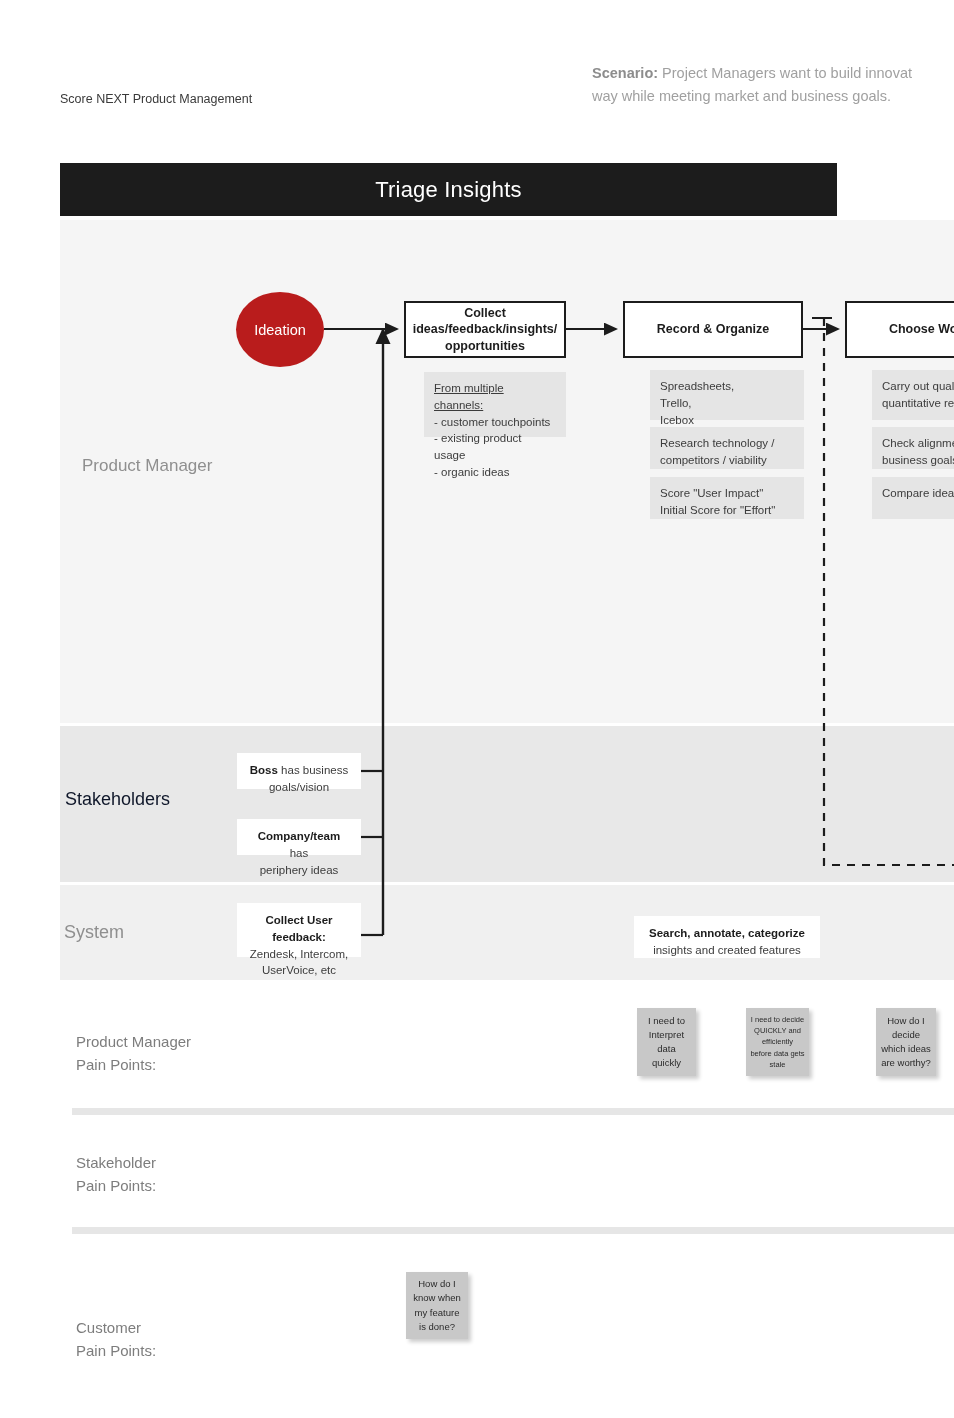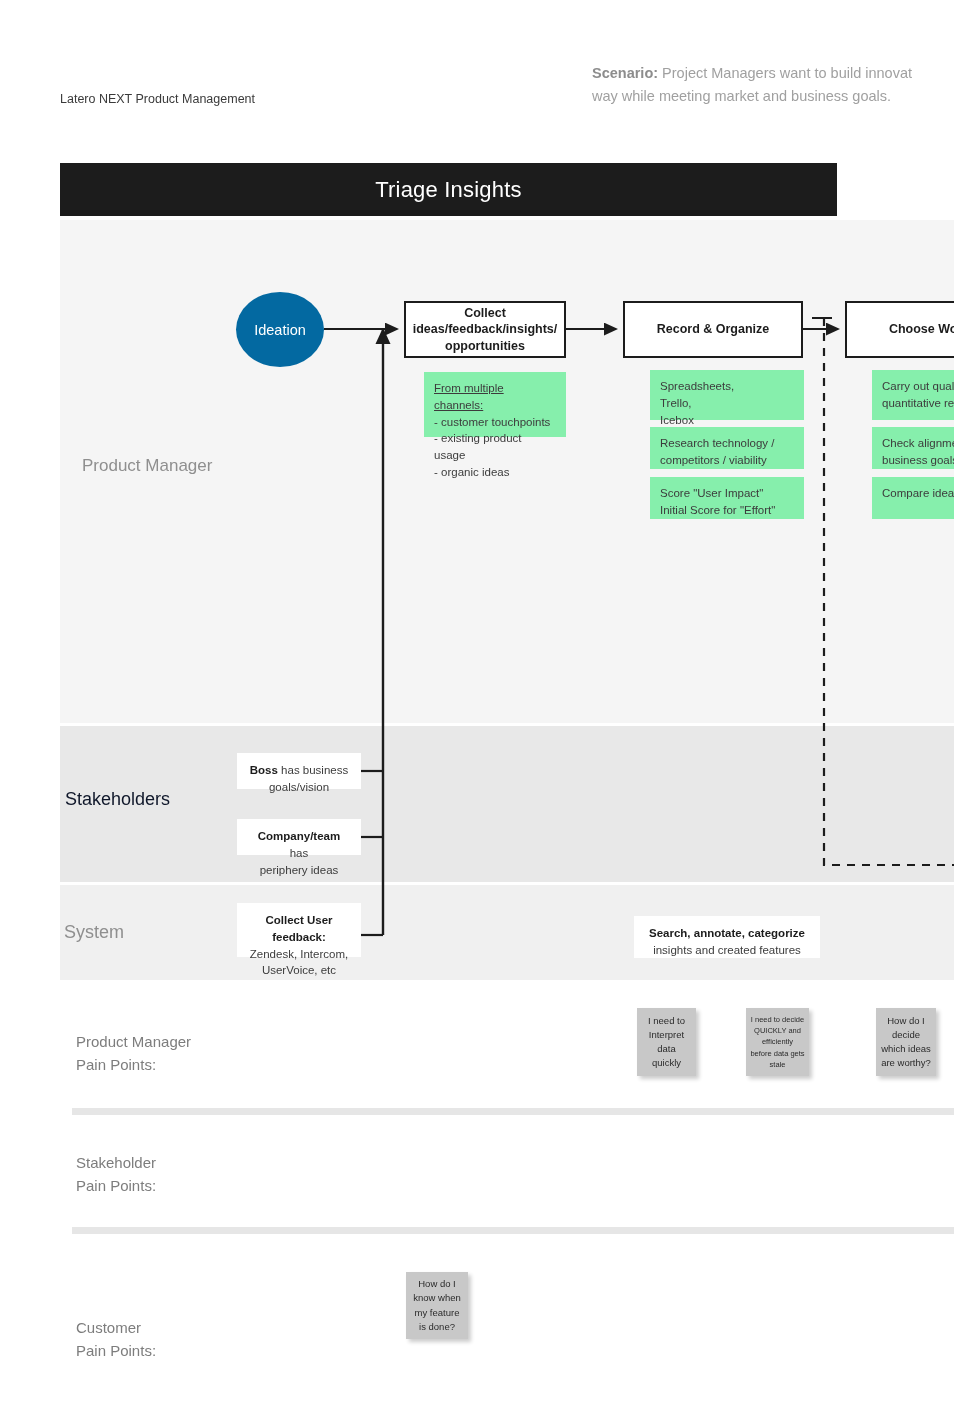--- a/index.html
+++ b/index.html
@@ -70,28 +70,28 @@
     line-height: 1.32; color: #1c1c1c; padding: 4px 22px;
   }
   #box-collect  { left: 404px; top: 301px; width: 162px; height: 57px; }
   #box-record   { left: 623px; top: 301px; width: 180px; height: 57px; }
   #box-choose   { left: 845px; top: 301px; width: 180px; height: 57px; }
 
   
   #ideation-node {
     position: absolute; left: 236px; top: 292px;
     width: 88px; height: 75px; border-radius: 50%;
-    background: #0369a1; color: #ffffff;
+    background: #b91c1c; color: #ffffff;
     display: flex; align-items: center; justify-content: center;
     font-size: 14.5px;
   }
 
   
   .detail-card {
-    position: absolute; background: #86efac;
+    position: absolute; background: #e5e5e5;
     font-size: 11.5px; line-height: 1.46; color: #3c3c3c;
     padding: 8px 10px;
   }
   .detail-card u { text-decoration: underline; }
   #detail-collect-1 { left: 424px; top: 372px; width: 142px; height: 65px; }
   #detail-record-1  { left: 650px; top: 370px; width: 154px; height: 50px; }
   #detail-record-2  { left: 650px; top: 427px; width: 154px; height: 42px; }
   #detail-record-3  { left: 650px; top: 477px; width: 154px; height: 42px; }
   #detail-choose-1  { left: 872px; top: 370px; width: 154px; height: 50px; }
   #detail-choose-2  { left: 872px; top: 427px; width: 154px; height: 42px; }
@@ -143,21 +143,21 @@
   }
   #sticky-pm-1 { left: 637px; top: 1008px; width: 59px; height: 68px; font-size: 9.5px; line-height: 1.5; }
   #sticky-pm-2 { left: 746px; top: 1008px; width: 63px; height: 68px; font-size: 7.5px; line-height: 1.5; }
   #sticky-pm-3 { left: 876px; top: 1008px; width: 60px; height: 68px; font-size: 9.5px; line-height: 1.5; }
   #sticky-cust-1 { left: 406px; top: 1272px; width: 62px; height: 67px; font-size: 9.5px; line-height: 1.5; }
 </style>
 </head>
 <body>
 
 <div id="page-header">
-  <div id="journey-subtitle">Latero NEXT Product Management</div>
+  <div id="journey-subtitle">Score NEXT Product Management</div>
   <div id="scenario-block">
     <span class="scenario-label">Scenario:</span><span> Project Managers want to build innovat</span>
     <span class="scenario-line2">way while meeting market and business goals.</span>
   </div>
 </div>
 
 <div id="phase-bar">
   <span id="phase-bar-title">Triage Insights</span>
 </div>
 

